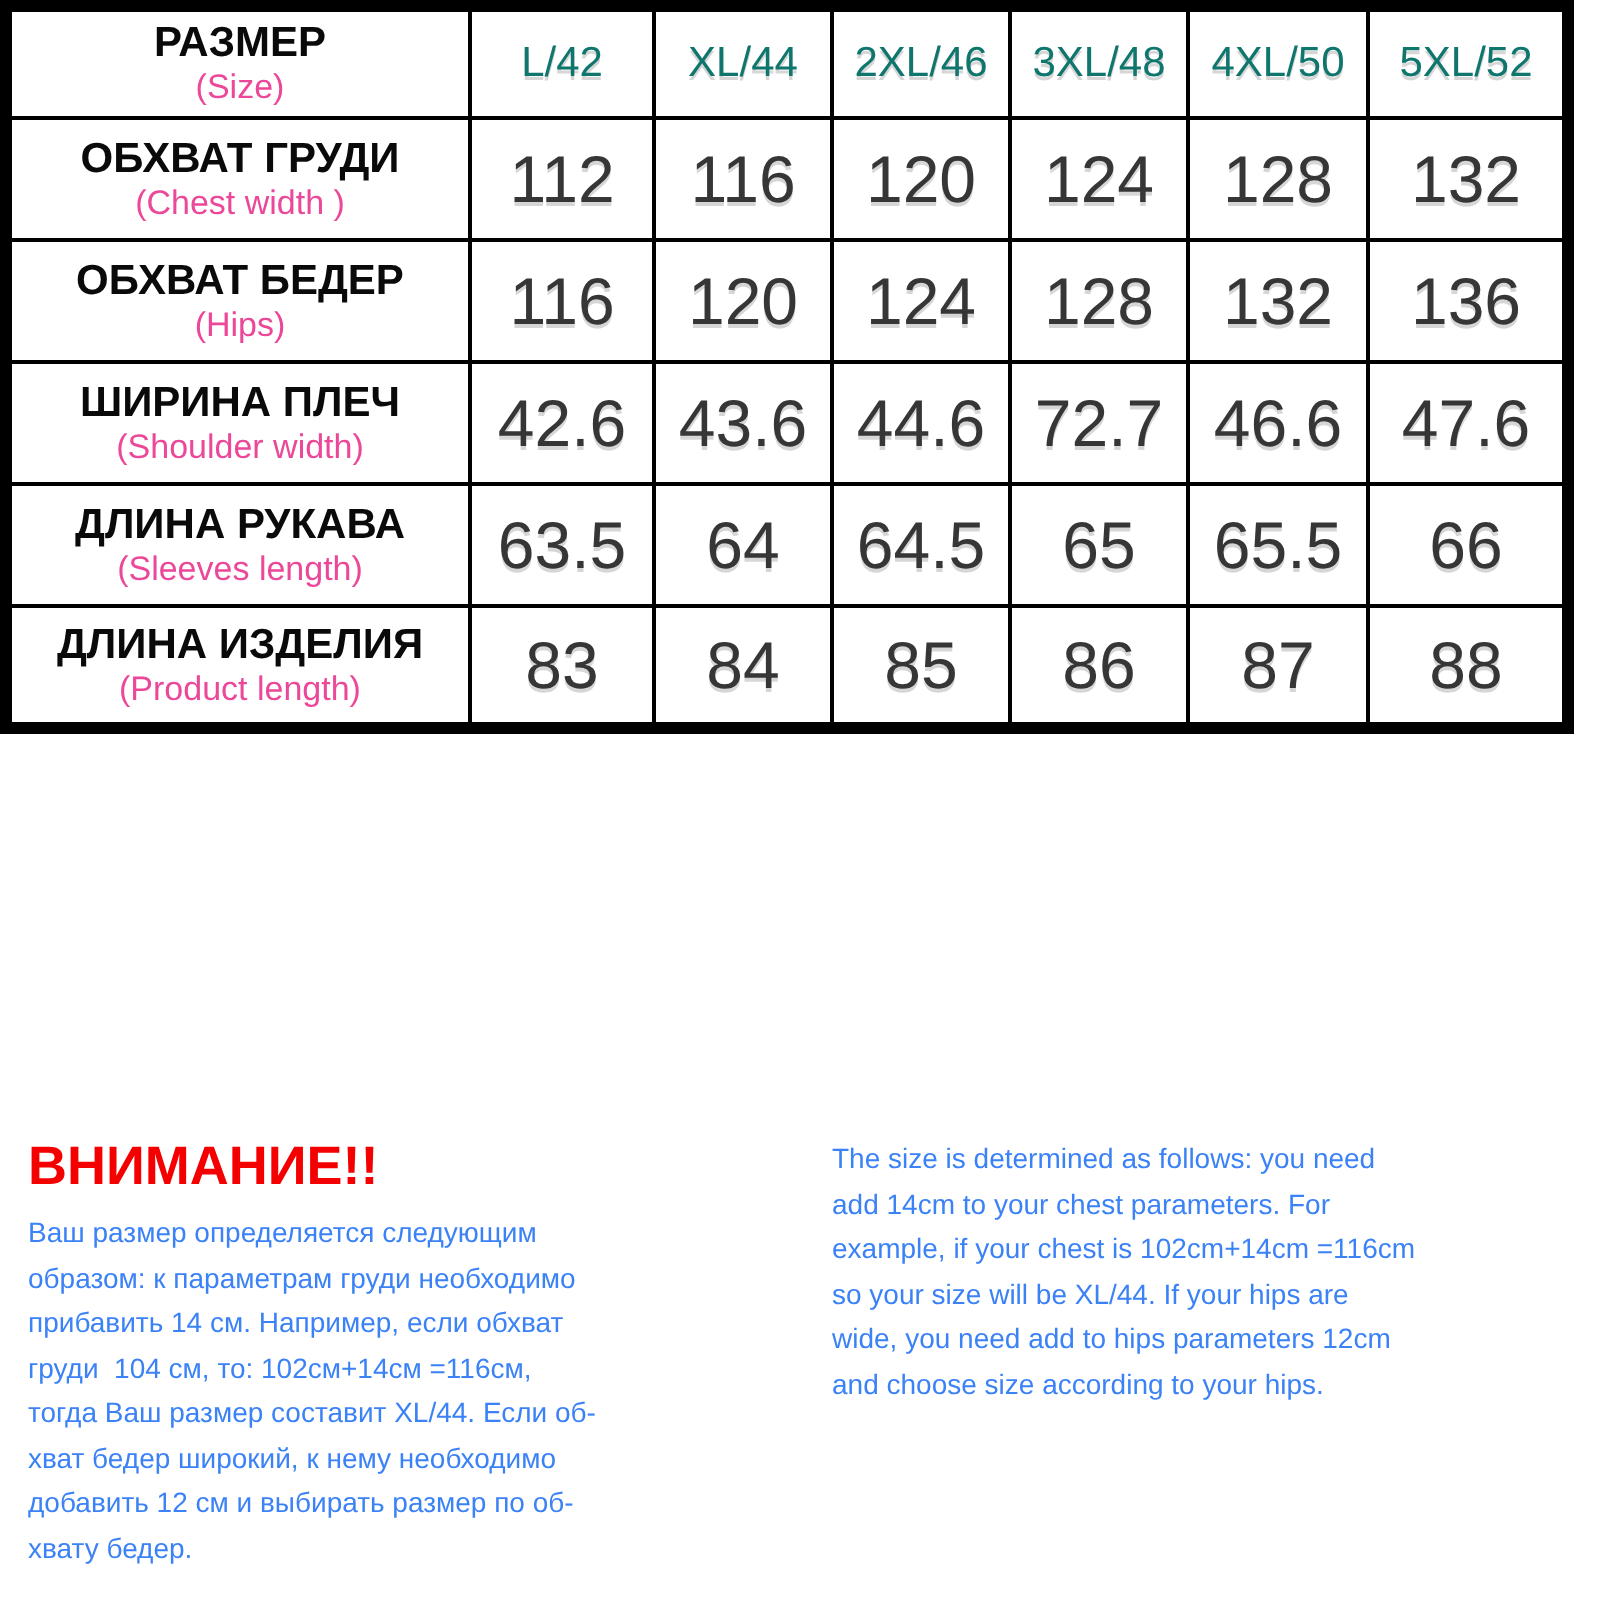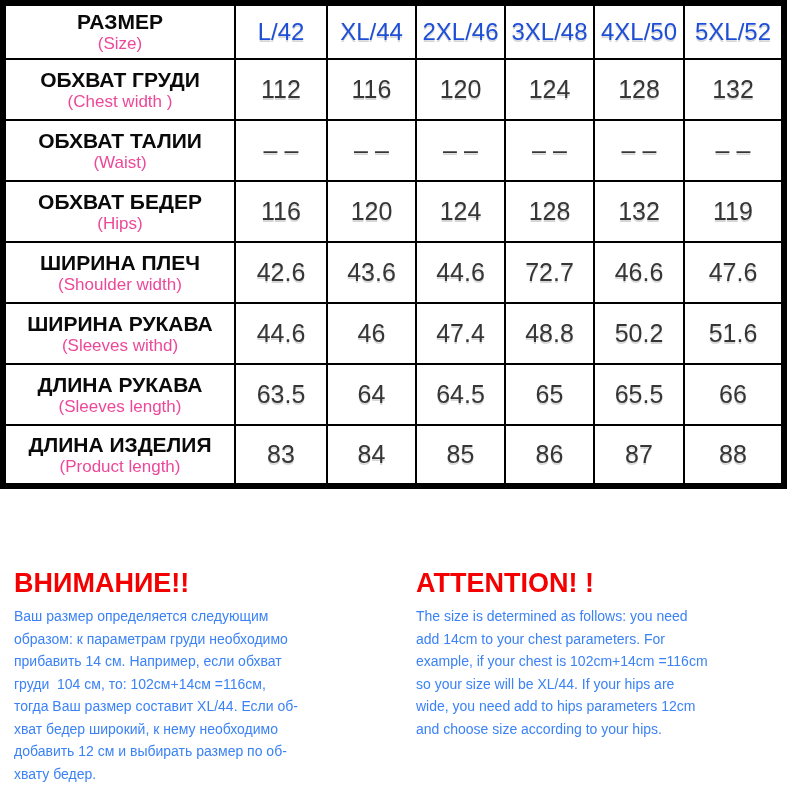--- a/index.html
+++ b/index.html
@@ -25,25 +25,25 @@
   .size-table thead tr{height:56px;}
   .size-table tbody tr{height:61px;}
 
   .row-label{
     font-weight:bold;font-size:21px;line-height:24px;color:#0a0a0a;
   }
   .row-sublabel{
     font-size:17px;line-height:20px;color:#ec4899;font-weight:normal;
   }
   .val-cell{
-    font-size:25px;color:#363636;font-weight:normal;
+    font-size:33px;color:#363636;font-weight:normal;
     text-shadow:0 2px 0 rgba(0,0,0,0.16);
   }
   .header-size{
-    font-size:24px;color:#1d4ed8;font-weight:normal;
+    font-size:21px;color:#0f766e;font-weight:normal;
     text-shadow:0 2px 0 rgba(0,0,0,0.16);
   }
 
   
   .notes{position:absolute;top:568px;left:0;width:800px;height:230px;}
   .note{position:absolute;top:0;}
   .note-ru{left:14px;width:382px;}
   .note-en{left:416px;width:380px;}
   .note-title{
     margin:0 0 7px 0;
@@ -94,65 +94,41 @@
           </th>
           <td class="val-cell">112</td>
           <td class="val-cell">116</td>
           <td class="val-cell">120</td>
           <td class="val-cell">124</td>
           <td class="val-cell">128</td>
           <td class="val-cell">132</td>
         </tr>
         <tr>
           <th class="label-cell">
-            <div class="row-label">ОБХВАТ ТАЛИИ</div>
-            <div class="row-sublabel">(Waist)</div>
-          </th>
-          <td class="val-cell">– –</td>
-          <td class="val-cell">– –</td>
-          <td class="val-cell">– –</td>
-          <td class="val-cell">– –</td>
-          <td class="val-cell">– –</td>
-          <td class="val-cell">– –</td>
-        </tr>
-        <tr>
-          <th class="label-cell">
             <div class="row-label">ОБХВАТ БЕДЕР</div>
             <div class="row-sublabel">(Hips)</div>
           </th>
           <td class="val-cell">116</td>
           <td class="val-cell">120</td>
           <td class="val-cell">124</td>
           <td class="val-cell">128</td>
           <td class="val-cell">132</td>
-          <td class="val-cell">119</td>
+          <td class="val-cell">136</td>
         </tr>
         <tr>
           <th class="label-cell">
             <div class="row-label">ШИРИНА ПЛЕЧ</div>
             <div class="row-sublabel">(Shoulder width)</div>
           </th>
           <td class="val-cell">42.6</td>
           <td class="val-cell">43.6</td>
           <td class="val-cell">44.6</td>
           <td class="val-cell">72.7</td>
           <td class="val-cell">46.6</td>
           <td class="val-cell">47.6</td>
-        </tr>
-        <tr>
-          <th class="label-cell">
-            <div class="row-label">ШИРИНА РУКАВА</div>
-            <div class="row-sublabel">(Sleeves withd)</div>
-          </th>
-          <td class="val-cell">44.6</td>
-          <td class="val-cell">46</td>
-          <td class="val-cell">47.4</td>
-          <td class="val-cell">48.8</td>
-          <td class="val-cell">50.2</td>
-          <td class="val-cell">51.6</td>
         </tr>
         <tr>
           <th class="label-cell">
             <div class="row-label">ДЛИНА РУКАВА</div>
             <div class="row-sublabel">(Sleeves length)</div>
           </th>
           <td class="val-cell">63.5</td>
           <td class="val-cell">64</td>
           <td class="val-cell">64.5</td>
           <td class="val-cell">65</td>
@@ -180,21 +156,20 @@
       <p class="note-body">Ваш размер определяется следующим
 образом: к параметрам груди необходимо
 прибавить 14 см. Например, если обхват
 груди  104 см, то: 102см+14см =116см,
 тогда Ваш размер составит XL/44. Если об-
 хват бедер широкий, к нему необходимо
 добавить 12 см и выбирать размер по об-
 хвату бедер.</p>
     </div>
     <div class="note note-en">
-      <h2 class="note-title">ATTENTION! !</h2>
       <p class="note-body">The size is determined as follows: you need
 add 14cm to your chest parameters. For
 example, if your chest is 102cm+14cm =116cm
 so your size will be XL/44. If your hips are
 wide, you need add to hips parameters 12cm
 and choose size according to your hips.</p>
     </div>
   </div>
 
 </div>

